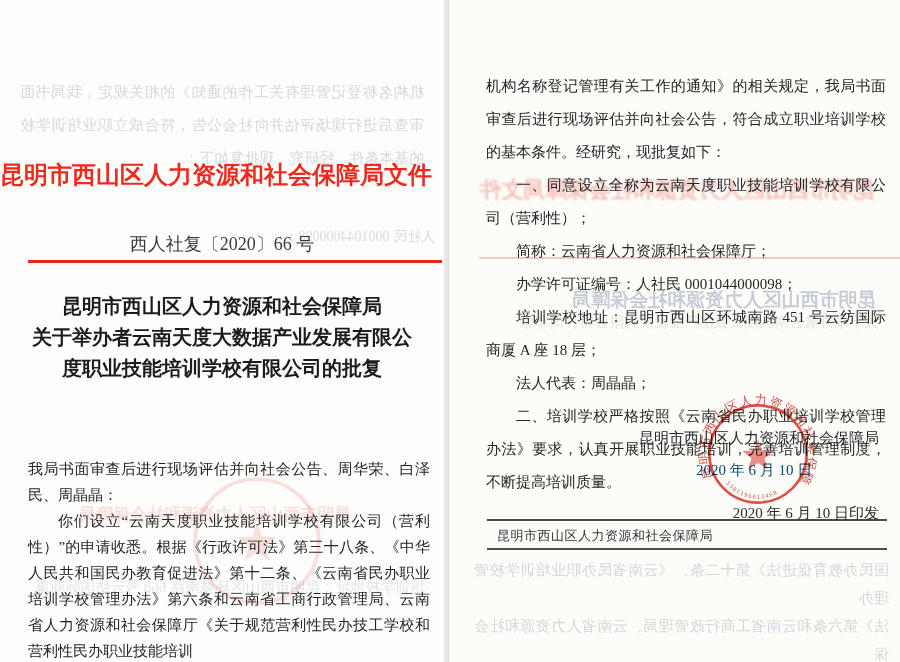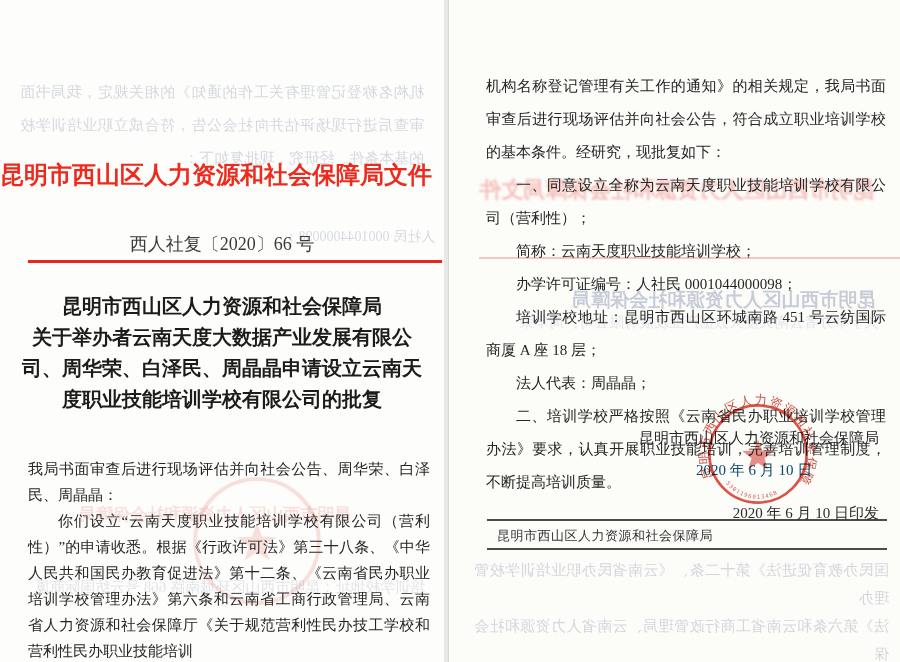--- a/index.html
+++ b/index.html
@@ -73,21 +73,20 @@
 
     <div class="abs red-header">昆明市西山区人力资源和社会保障局文件</div>
 
     <div class="abs doc-number">西人社复〔2020〕66 号</div>
 
     <div class="abs red-rule"></div>
 
     <div class="abs doc-title">
       <div>昆明市西山区人力资源和社会保障局</div>
       <div>关于举办者云南天度大数据产业发展有限公</div>
-      <div>司、周华荣、白泽民、周晶晶申请设立云南天</div>
       <div>度职业技能培训学校有限公司的批复</div>
     </div>
 
     <svg class="abs ghost-seal" viewBox="0 0 120 120">
       <circle cx="60" cy="60" r="47" fill="none" stroke="#d8352a" stroke-width="3"></circle>
       <polygon points="60,46 63.9,56.7 75.2,57.1 66.3,64 69.4,74.9 60,68.6 50.6,74.9 53.7,64 44.8,57.1 56.1,56.7" fill="#d8352a"></polygon>
     </svg>
     <div class="abs ghost g-left-red">昆明市西山区人力资源和社会保障局</div>
     <div class="abs ghost g-left-bottom">培训学校地址：昆明市西山区环城南路 668 号云纺国际商厦</div>
 
@@ -102,21 +101,21 @@
   <div class="page page-right">
 
     <div class="abs ghost g-right-header">昆明市西山区人力资源和社会保障局文件</div>
     <div class="abs g-right-rule ghost"></div>
     <div class="abs ghost g-right-title">昆明市西山区人力资源和社会保障局</div>
     <div class="abs ghost g-right-title2">关于举办者云南天度大数据产业发展有限公司、周华荣</div>
 
     <div class="abs body-right">
       <p>机构名称登记管理有关工作的通知》的相关规定，我局书面审查后进行现场评估并向社会公告，符合成立职业培训学校的基本条件。经研究，现批复如下：</p>
       <p class="indent">一、同意设立全称为云南天度职业技能培训学校有限公司（营利性）；</p>
-      <p class="indent">简称：云南天度职业技能培训学校；</p>
+      <p class="indent">简称：云南省人力资源和社会保障厅；</p>
       <p class="indent">办学许可证编号：人社民 0001044000098；</p>
       <p class="indent">培训学校地址：昆明市西山区环城南路 451 号云纺国际商厦 A 座 18 层；</p>
       <p class="indent">法人代表：周晶晶；</p>
       <p class="indent">二、培训学校严格按照《云南省民办职业培训学校管理办法》要求，认真开展职业技能培训，完善培训管理制度，不断提高培训质量。</p>
     </div>
 
     <div class="abs sign-agency">昆明市西山区人力资源和社会保障局</div>
     <div class="abs sign-date">2020 年 6 月 10 日</div>
 
     <svg class="abs seal" viewBox="0 0 120 120">

